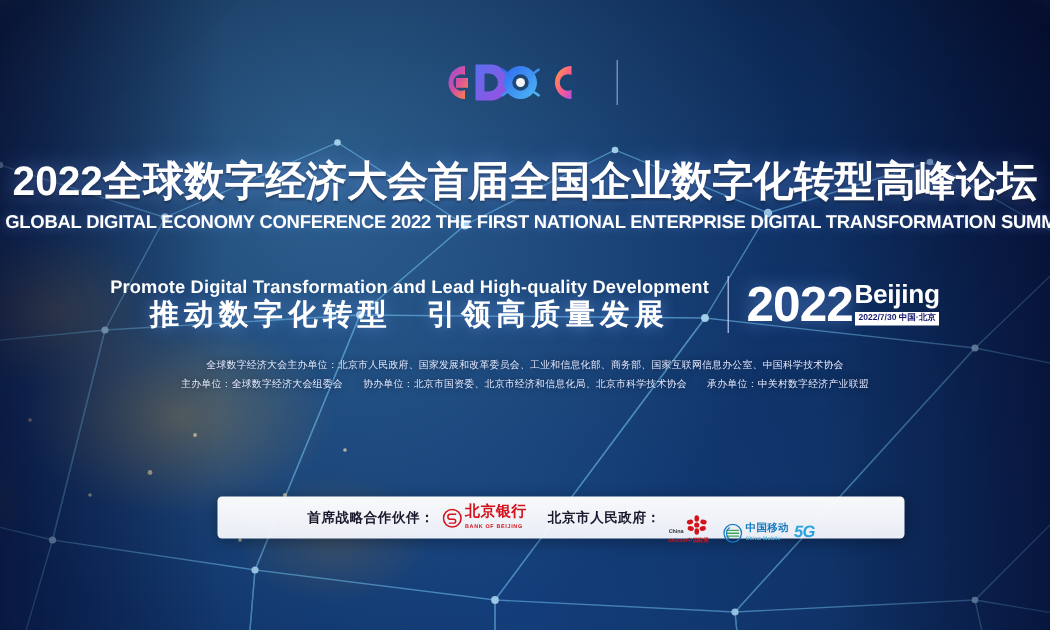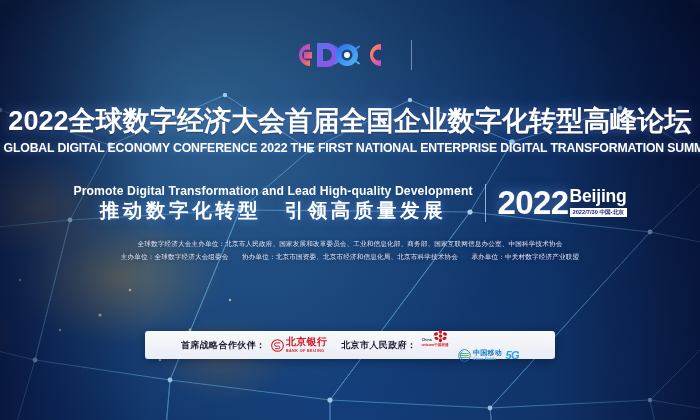--- a/index.html
+++ b/index.html
@@ -128,21 +128,21 @@
     font-size: 12.2px; font-weight: bold; color: #ffffff; letter-spacing: 0.1px;
     white-space: nowrap; margin-top: 1px;
   }
   #sloganDivider { width: 1px; height: 38px; background: rgba(200,210,255,0.75); }
   #yearBlock { display: flex; align-items: flex-start; }
   #yearNum {
     font-size: 33px; font-weight: bold; color: #ffffff; line-height: 0.93;
     letter-spacing: -0.6px;
     text-shadow: 0 0 12px rgba(130,175,255,0.55);
   }
-  #yearRight { display: flex; flex-direction: column; align-items: flex-end; margin-left: 1px; }
+  #yearRight { display: flex; flex-direction: column; align-items: center; margin-left: 1px; }
   #cityName {
     font-size: 17.5px; font-weight: bold; color: #ffffff; line-height: 1;
     letter-spacing: -0.2px;
   }
   #dateChip {
     margin-top: 2.5px;
     background: #ffffff; color: #151a6e;
     font-size: 5.7px; font-weight: bold; line-height: 1;
     padding: 2px 2.5px; white-space: nowrap; letter-spacing: 0px;
   }
@@ -153,32 +153,32 @@
     text-align: center; color: #e3e8ff;
   }
   .creditLine {
     font-size: 6.6px; line-height: 1.95; letter-spacing: 0.15px; white-space: nowrap;
     text-shadow: 0 0 4px rgba(0,0,0,0.5);
   }
 
   
   #partnerBar {
     position: absolute; left: 145px; top: 331px;
-    width: 410px; height: 28px;
+    width: 458px; height: 28px;
     background: linear-gradient(180deg, rgba(255,255,255,0.97), rgba(244,246,252,0.95));
     border-radius: 3px;
     box-shadow: 0 2px 10px rgba(0,0,0,0.35);
     display: flex; align-items: center; justify-content: center; gap: 14px;
   }
   .pGroup { display: flex; align-items: center; gap: 5px; }
   .pLabel {
     font-size: 9px; font-weight: bold; color: #1a1a2e;
     letter-spacing: 0.4px; white-space: nowrap;
   }
-  .pLogos { display: flex; align-items: flex-start; gap: 9px; }
+  .pLogos { display: flex; align-items: flex-end; gap: 9px; }
 
   
   #bobLogo { display: flex; align-items: center; gap: 2.5px; }
   #bobText { display: flex; flex-direction: column; align-items: flex-start; }
   #bobCn {
     font-size: 10px; font-weight: bold; color: #d3131b; line-height: 1;
     letter-spacing: 0.3px; white-space: nowrap;
   }
   #bobEn {
     font-size: 3.6px; font-weight: bold; color: #d3131b; letter-spacing: 0.45px;

